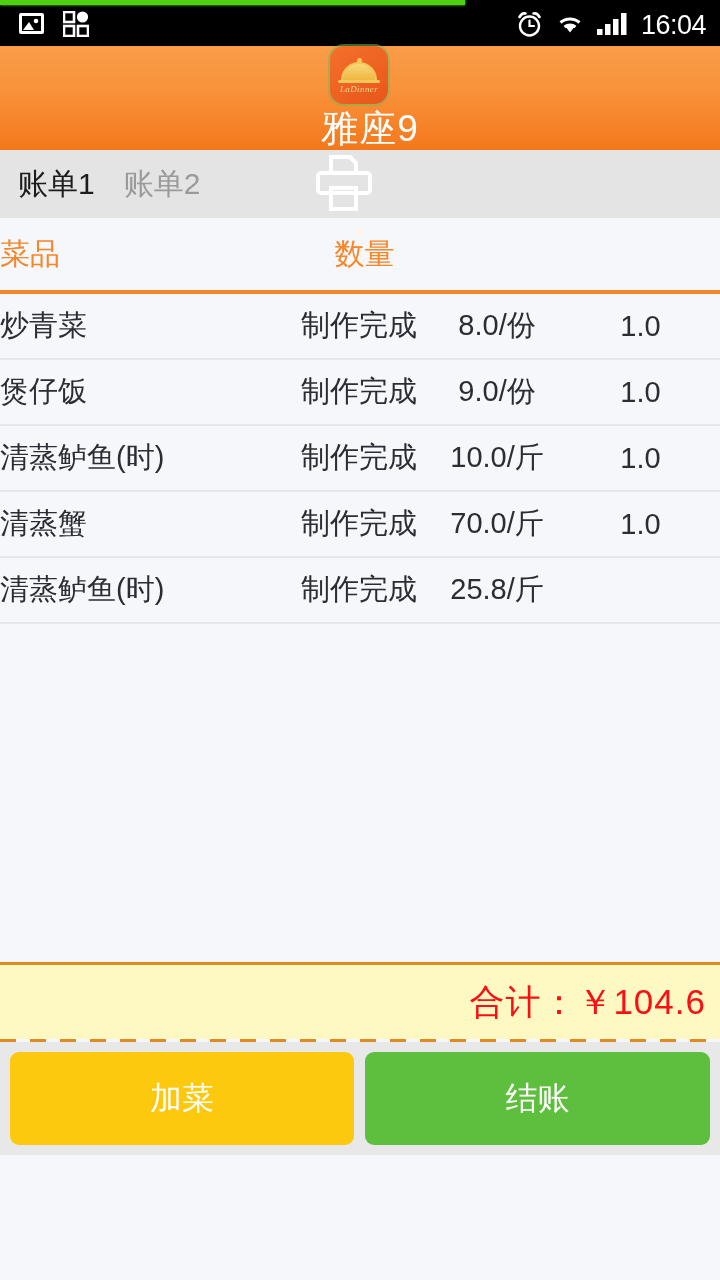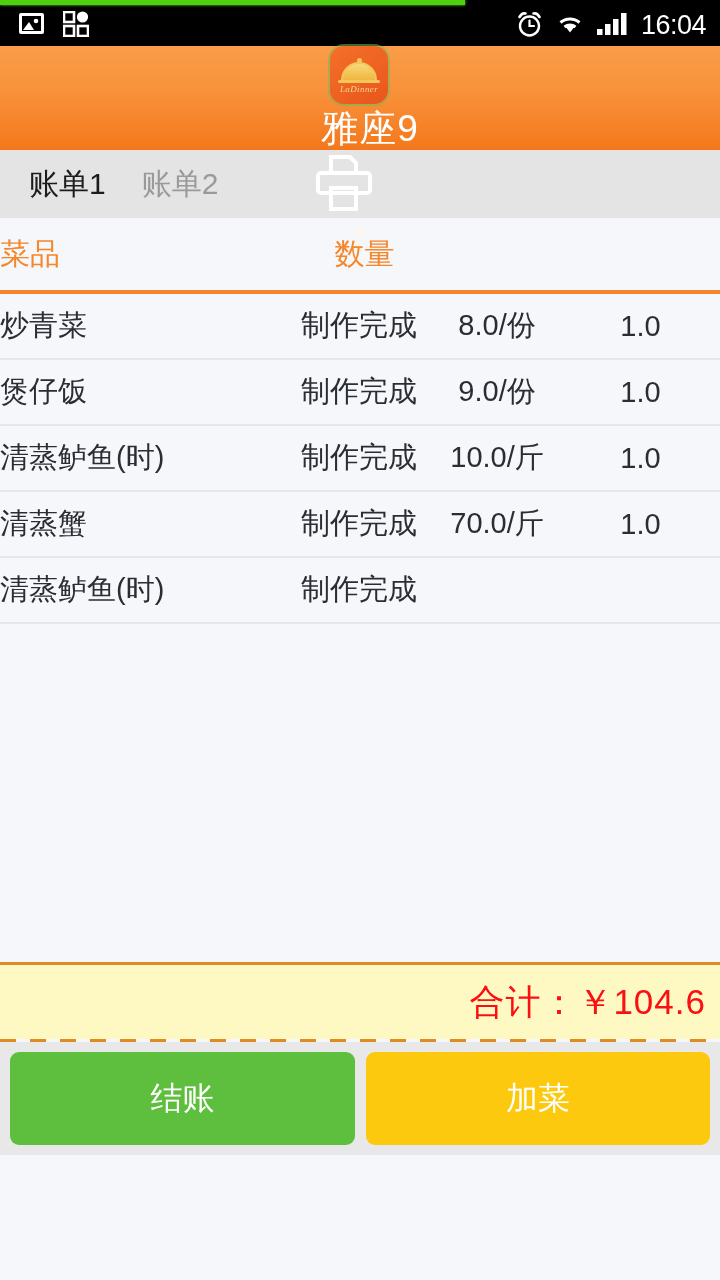--- a/index.html
+++ b/index.html
@@ -75,22 +75,22 @@
   }
   #print-button { width:64px; height:62px; margin-right:30px; flex:0 0 auto;
     display:flex; align-items:center; justify-content:center; }
   #overflow-button { width:34px; height:62px; flex:0 0 auto;
     display:flex; flex-direction:column; align-items:center; justify-content:center; gap:7px; }
   #overflow-button i { display:block; width:8px; height:8px; background:#fdf6ee; }
 
   
   #tab-bar {
     height:68px; background:#e4e4e4;
-    display:flex; align-items:center; gap:16px;
-    padding-left:19px;
+    display:flex; align-items:center; gap:9px;
+    padding-left:8px;
   }
   .tab { font-size:30px; padding:4px 10px; }
   .tab.active { color:#1c1c1c; }
   .tab.inactive { color:#9a9a9a; }
 
   
   #bill-table { background:#f5f7fb; }
   .row { display:flex; align-items:center; }
   .c-name   { width:285px; text-align:left; }
   .c-status { width:148px; text-align:center; }
@@ -250,27 +250,28 @@
   <div class="item-row row">
     <div class="c-name">清蒸蟹</div>
     <div class="c-status">制作完成</div>
     <div class="c-price">70.0/斤</div>
     <div class="c-qty">1.0</div>
   </div>
 
   <div class="item-row row">
     <div class="c-name">清蒸鲈鱼(时)</div>
     <div class="c-status">制作完成</div>
+    <div class="c-price">25.8/斤</div>
   </div>
 
   <div id="list-spacer"></div>
 </div>
 
 <div id="total-top-rule"></div>
 <div id="total-row">
   <span id="total-text">合计：￥104.6</span>
 </div>
 <div id="total-bottom-rule"></div>
 
 <div id="footer">
+  <button class="action-btn" id="add-dish-button">加菜</button>
   <button class="action-btn" id="checkout-button">结账</button>
-  <button class="action-btn" id="add-dish-button">加菜</button>
 </div>
 
 </body></html>

